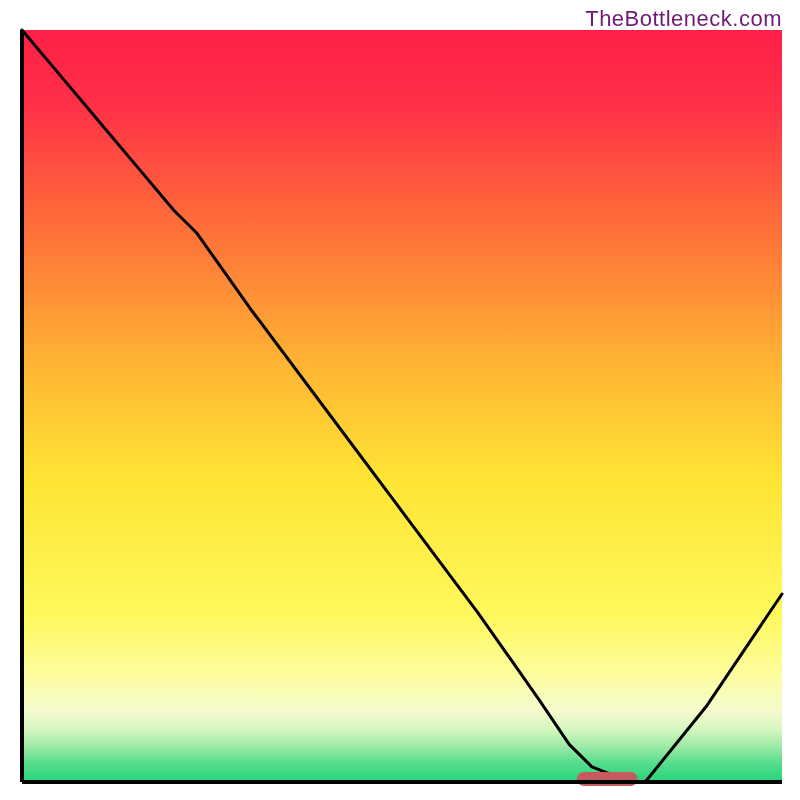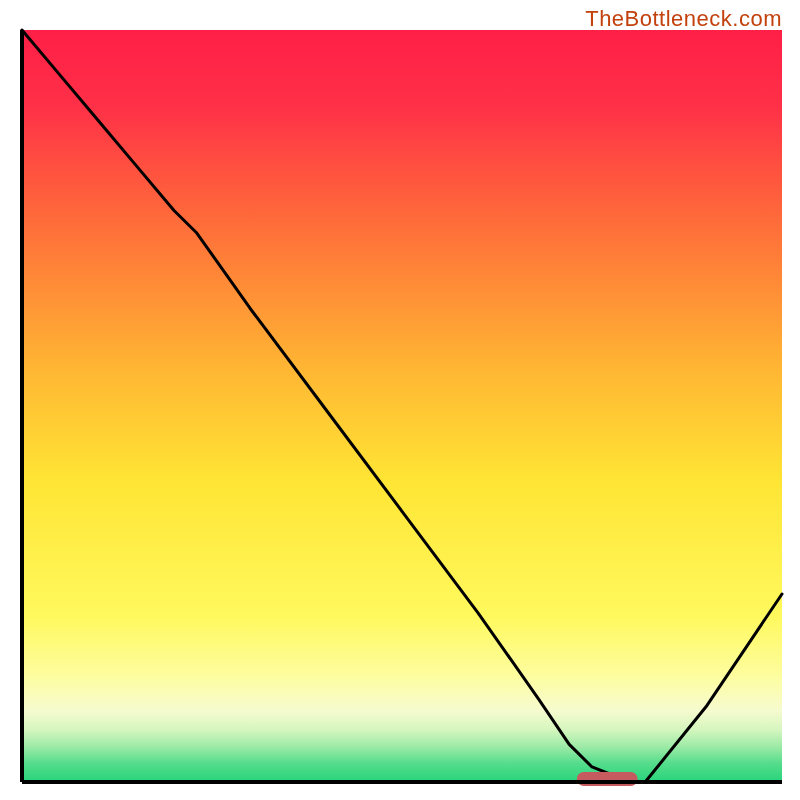--- a/index.html
+++ b/index.html
@@ -12,21 +12,21 @@
   }
   .stage {
     position: relative;
     width: 800px;
     height: 800px;
   }
   .watermark {
     position: absolute;
     top: 6px;
     right: 18px;
-    color: #c2410c;
+    color: #701a75;
     font-size: 22px;
     font-weight: 500;
     letter-spacing: 0.5px;
   }
   svg.chart {
     position: absolute;
     top: 0;
     left: 0;
   }
 </style>

